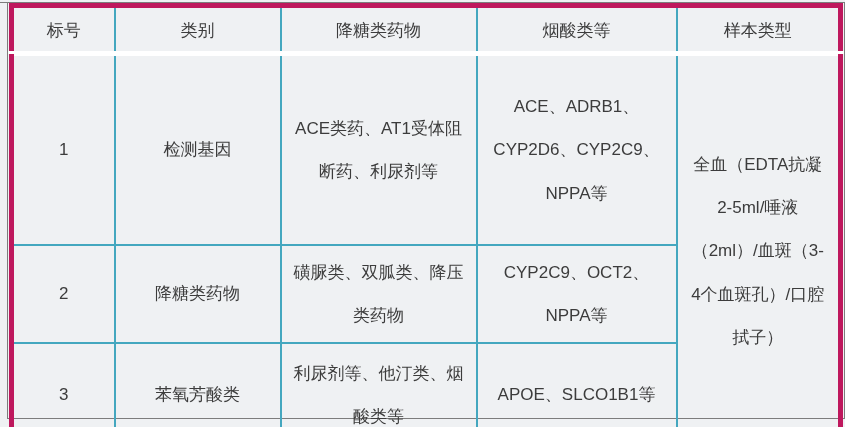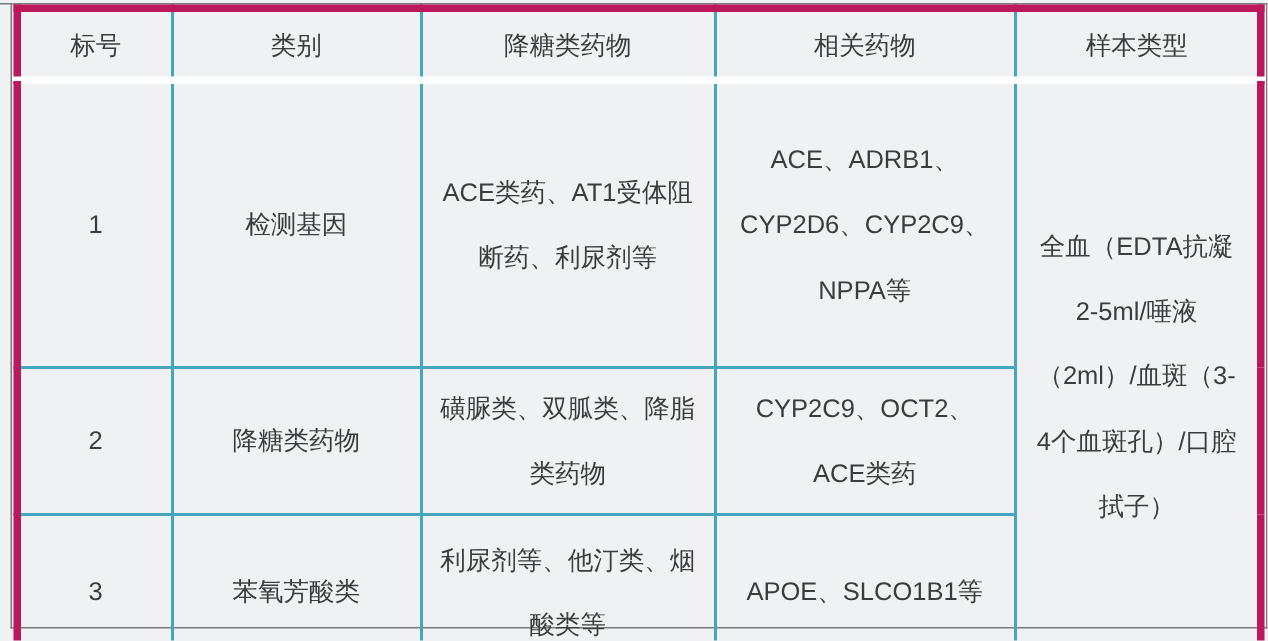--- a/index.html
+++ b/index.html
@@ -70,37 +70,37 @@
     <col style="width:166px">
     <col style="width:196px">
     <col style="width:200px">
     <col style="width:164px">
   </colgroup>
   <thead>
     <tr>
       <th>标号</th>
       <th>类别</th>
       <th>降糖类药物</th>
-      <th>相关药物</th>
+      <th>烟酸类等</th>
       <th>样本类型</th>
     </tr>
   </thead>
   <tbody>
     <tr class="row-1">
       <td>1</td>
       <td>检测基因</td>
       <td>ACE类药、AT1受体阻断药、利尿剂等</td>
       <td>ACE、ADRB1、CYP2D6、CYP2C9、NPPA等</td>
       <td rowspan="3">全血（EDTA抗凝2-5ml/唾液（2ml）/血斑（3-4个血斑孔）/口腔拭子）</td>
     </tr>
     <tr class="row-2">
       <td>2</td>
       <td>降糖类药物</td>
-      <td>磺脲类、双胍类、降脂类药物</td>
-      <td>CYP2C9、OCT2、ACE类药</td>
+      <td>磺脲类、双胍类、降压类药物</td>
+      <td>CYP2C9、OCT2、NPPA等</td>
     </tr>
     <tr class="row-3">
       <td>3</td>
       <td>苯氧芳酸类</td>
       <td>利尿剂等、他汀类、烟酸类等</td>
       <td>APOE、SLCO1B1等</td>
     </tr>
   </tbody>
 </table>
 

